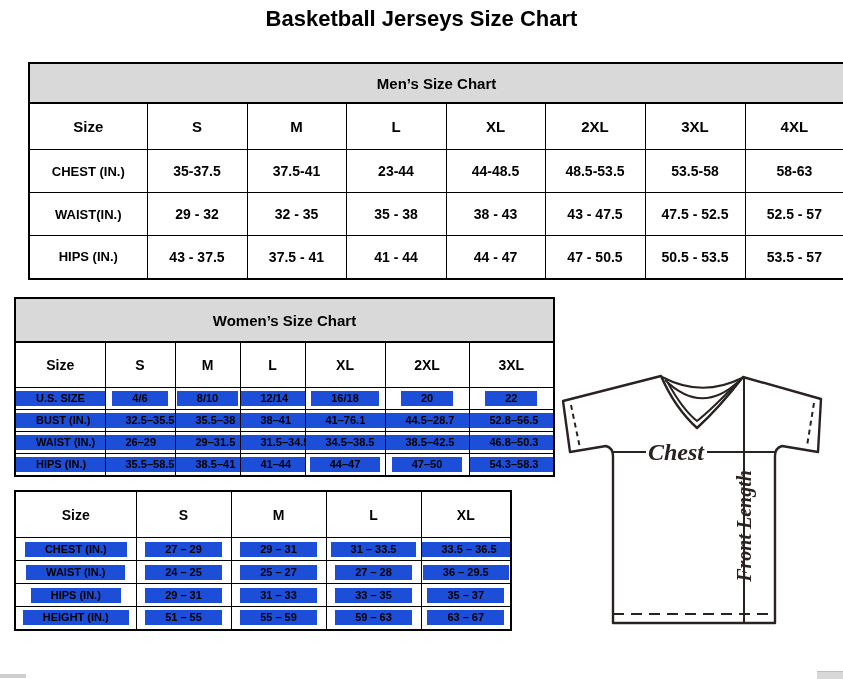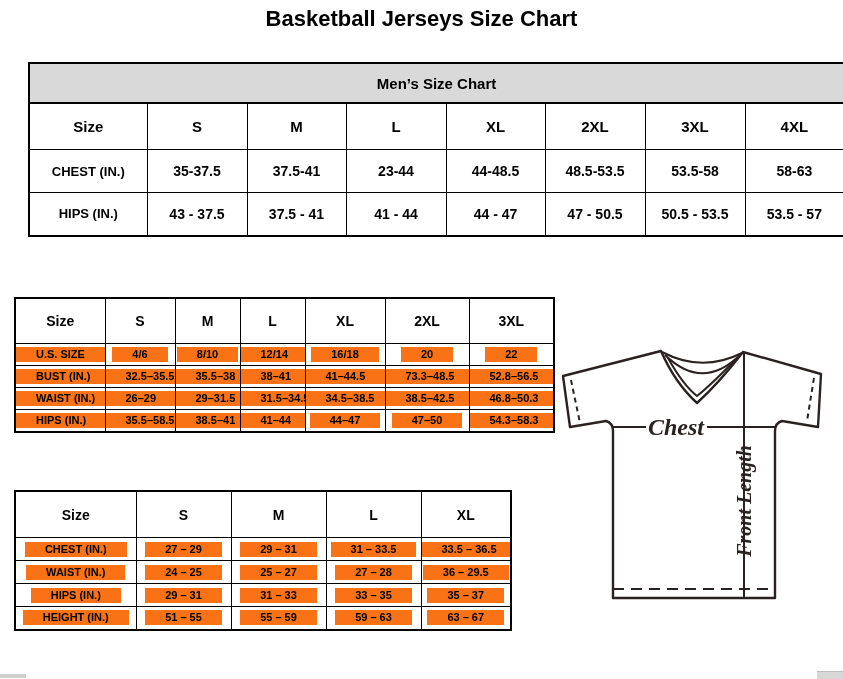--- a/index.html
+++ b/index.html
@@ -35,23 +35,23 @@
   #women tr.colhead th{height:44px;font-size:14px;}
   #women tbody th,#women tbody td{font-size:11px;}
   #women tbody tr{height:22px;}
   
   #youth{left:14px;top:490px;width:496px;}
   #youth tr.charttitle th{height:41px;}
   #youth tr.colhead th{height:45px;font-size:14px;}
   #youth tbody th,#youth tbody td{font-size:11px;}
   #youth tbody tr{height:23px;}
   
-  .hl{background:#f97316;padding:1px 20px;display:inline-block;line-height:13px;}
-  
-  .jersey{position:absolute;left:554px;top:339px;width:280px;height:272px;}
+  .hl{background:#1d4ed8;padding:1px 20px;display:inline-block;line-height:13px;}
+  
+  .jersey{position:absolute;left:554px;top:364px;width:280px;height:272px;}
   .jline{stroke:#2a2220;stroke-width:2.4;fill:none;stroke-linejoin:round;stroke-linecap:butt;}
   .jthin{stroke:#2a2220;stroke-width:2;fill:none;}
   .jlabel{
     font-family:"Liberation Serif", serif;font-style:italic;font-weight:bold;
     fill:#2a2220;
   }
   .scroll-frag{position:absolute;background:#cfcfcf;}
   #frag-left{left:0;top:674px;width:26px;height:4px;}
   #frag-right{left:817px;top:671px;width:26px;height:8px;background:#d8d8d8;border-top:1px solid #bdbdbd;}
 </style>
@@ -89,20 +89,30 @@
   <tbody>
     <tr>
       <th>CHEST (IN.)</th>
       <td>35-37.5</td>
       <td>37.5-41</td>
       <td>23-44</td>
       <td>44-48.5</td>
       <td>48.5-53.5</td>
       <td>53.5-58</td>
       <td>58-63</td>
+    </tr>
+    <tr>
+      <th>WAIST(IN.)</th>
+      <td>29 - 32</td>
+      <td>32 - 35</td>
+      <td>35 - 38</td>
+      <td>38 - 43</td>
+      <td>43 - 47.5</td>
+      <td>47.5 - 52.5</td>
+      <td>52.5 - 57</td>
     </tr>
     <tr>
       <th>HIPS (IN.)</th>
       <td>43 - 37.5</td>
       <td>37.5 - 41</td>
       <td>41 - 44</td>
       <td>44 - 47</td>
       <td>47 - 50.5</td>
       <td>50.5 - 53.5</td>
       <td>53.5 - 57</td>
@@ -114,20 +124,23 @@
   <colgroup>
     <col style="width:90px">
       <col style="width:70px">
       <col style="width:65px">
       <col style="width:65px">
     <col style="width:80px">
       <col style="width:84px">
       <col style="width:85px">
   </colgroup>
   <thead>
+    <tr class="charttitle">
+      <th colspan="7">Women’s Size Chart</th>
+    </tr>
     <tr class="colhead">
       <th>Size</th>
       <th>S</th>
       <th>M</th>
       <th>L</th>
       <th>XL</th>
       <th>2XL</th>
       <th>3XL</th>
     </tr>
   </thead>
@@ -139,22 +152,22 @@
       <td><span class="hl">12/14</span></td>
       <td><span class="hl">16/18</span></td>
       <td><span class="hl">20</span></td>
       <td><span class="hl">22</span></td>
     </tr>
     <tr>
       <th><span class="hl">BUST (IN.)</span></th>
       <td><span class="hl">32.5–35.5</span></td>
       <td><span class="hl">35.5–38</span></td>
       <td><span class="hl">38–41</span></td>
-      <td><span class="hl">41–44.5</span></td>
-      <td><span class="hl">73.3–48.5</span></td>
+      <td><span class="hl">41–76.1</span></td>
+      <td><span class="hl">44.5–28.7</span></td>
       <td><span class="hl">52.8–56.5</span></td>
     </tr>
     <tr>
       <th><span class="hl">WAIST (IN.)</span></th>
       <td><span class="hl">26–29</span></td>
       <td><span class="hl">29–31.5</span></td>
       <td><span class="hl">31.5–34.5</span></td>
       <td><span class="hl">34.5–38.5</span></td>
       <td><span class="hl">38.5–42.5</span></td>
       <td><span class="hl">46.8–50.3</span></td>

